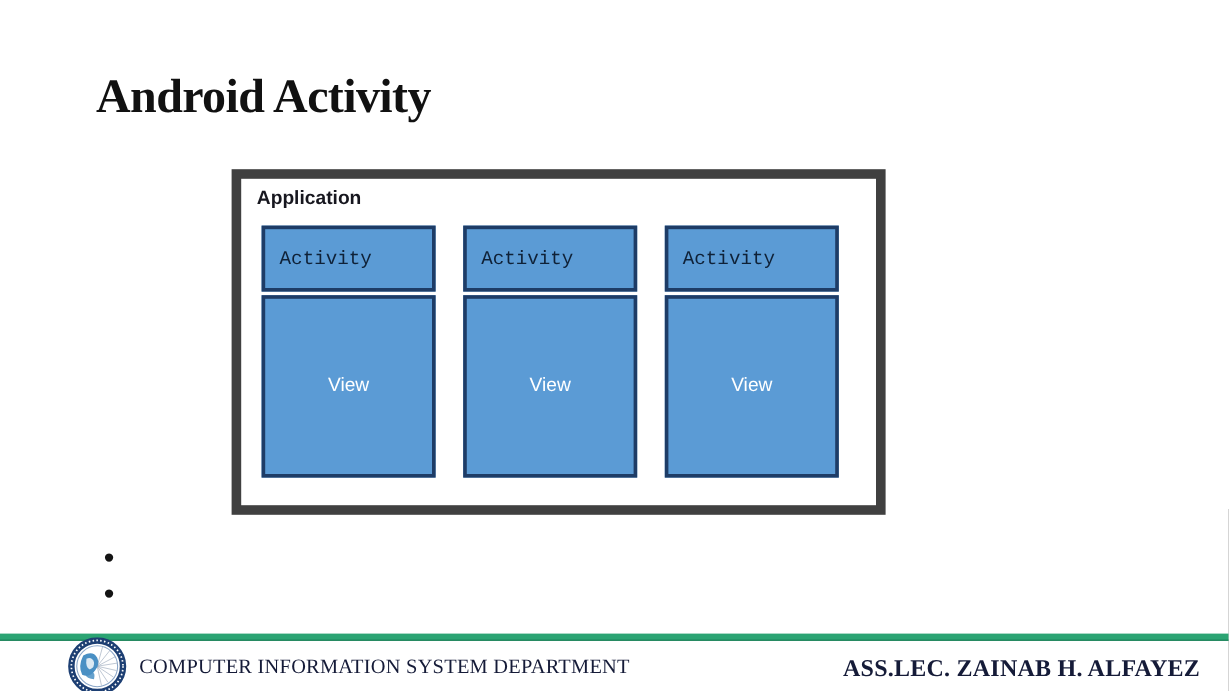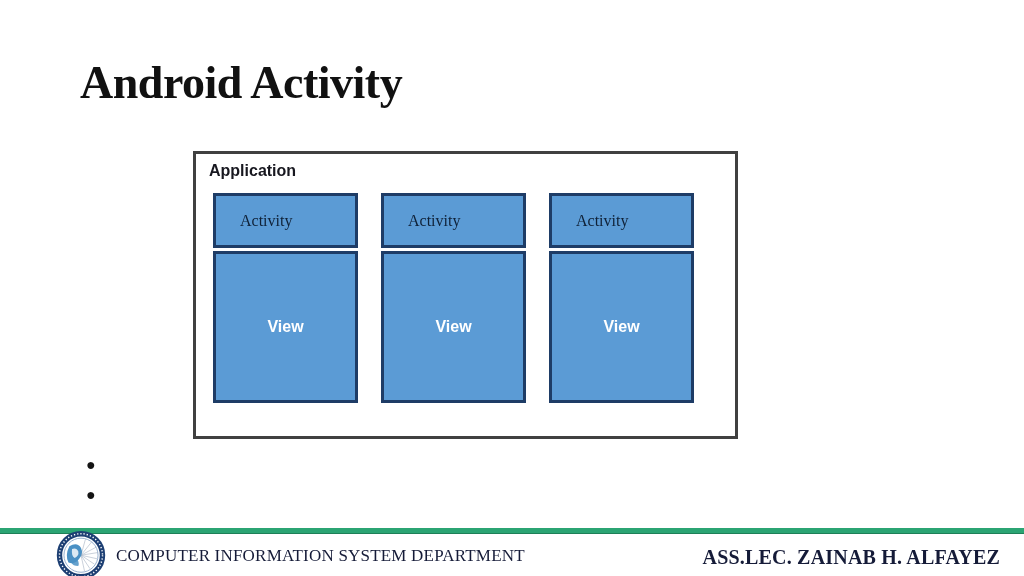--- a/index.html
+++ b/index.html
@@ -2,47 +2,47 @@
 <html><head>
 <meta charset="utf-8">
 <style>
   html,body{margin:0;padding:0;background:#888;}
   .slide{
     position:relative;width:1024px;height:576px;background:#ffffff;
     overflow:hidden;font-family:"Liberation Serif",serif;
   }
   .slide-title{
     position:absolute;left:80px;top:56px;
-    font-size:46px;font-weight:bold;color:#111111;
+    font-size:40px;font-weight:bold;color:#111111;
     letter-spacing:-0.5px;font-family:"Liberation Serif",serif;
   }
   
   .diagram{
-    position:absolute;left:193px;top:151px;width:545px;height:288px;
-    border:3px solid #404040;box-sizing:border-box;background:#ffffff;
+    position:absolute;left:193px;top:141px;width:545px;height:288px;
+    border:8px solid #404040;box-sizing:border-box;background:#ffffff;
   }
   .app-label{
     position:absolute;left:13px;top:8px;
     font-family:"Liberation Sans",sans-serif;font-weight:bold;
     font-size:16px;color:#17171f;
   }
   .activity-col{position:absolute;top:39px;width:145px;}
   .activity-col.c0{left:17px;}
   .activity-col.c1{left:185px;}
   .activity-col.c2{left:353px;}
   .activity-header{
     height:55px;box-sizing:border-box;border:3px solid #1e3c66;
     background:#5b9bd5;display:flex;align-items:center;
-    padding-left:24px;margin-bottom:3px;
-    font-family:Liberation Serif, serif;font-size:16px;color:#0f2137;
+    padding-left:12px;margin-bottom:3px;
+    font-family:Liberation Mono, monospace;font-size:16px;color:#0f2137;
   }
   .activity-view{
     height:152px;box-sizing:border-box;border:3px solid #1e3c66;
     background:#5b9bd5;display:flex;align-items:center;justify-content:center;
-    font-family:"Liberation Sans",sans-serif;font-size:16px;color:#ffffff;font-weight:bold;
+    font-family:"Liberation Sans",sans-serif;font-size:16px;color:#ffffff;
   }
   
   .bullets{position:absolute;left:86px;top:452px;width:860px;}
   .bullet-line{
     display:flex;align-items:flex-start;
     font-size:20px;color:#141414;margin-bottom:7px;line-height:1.25;
   }
   .bullet-dot{
     font-family:"Liberation Sans",sans-serif;font-size:16px;
     margin-right:12px;margin-top:3px;color:#141414;

